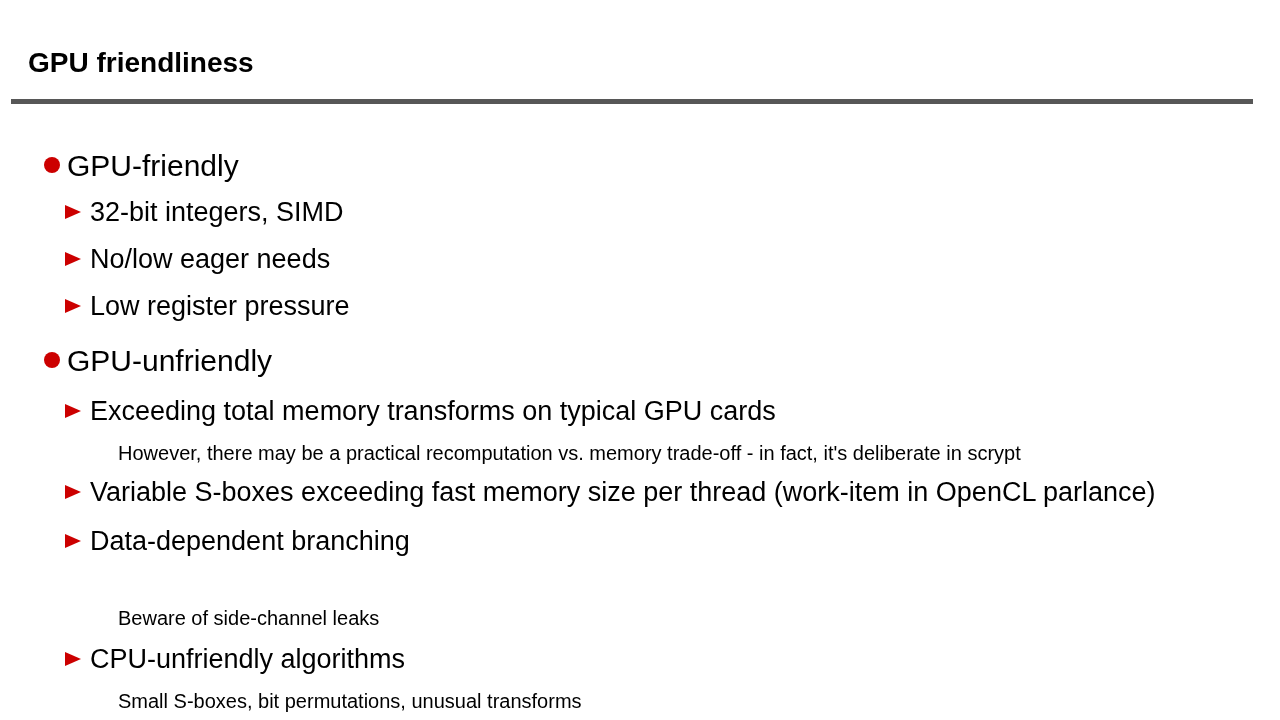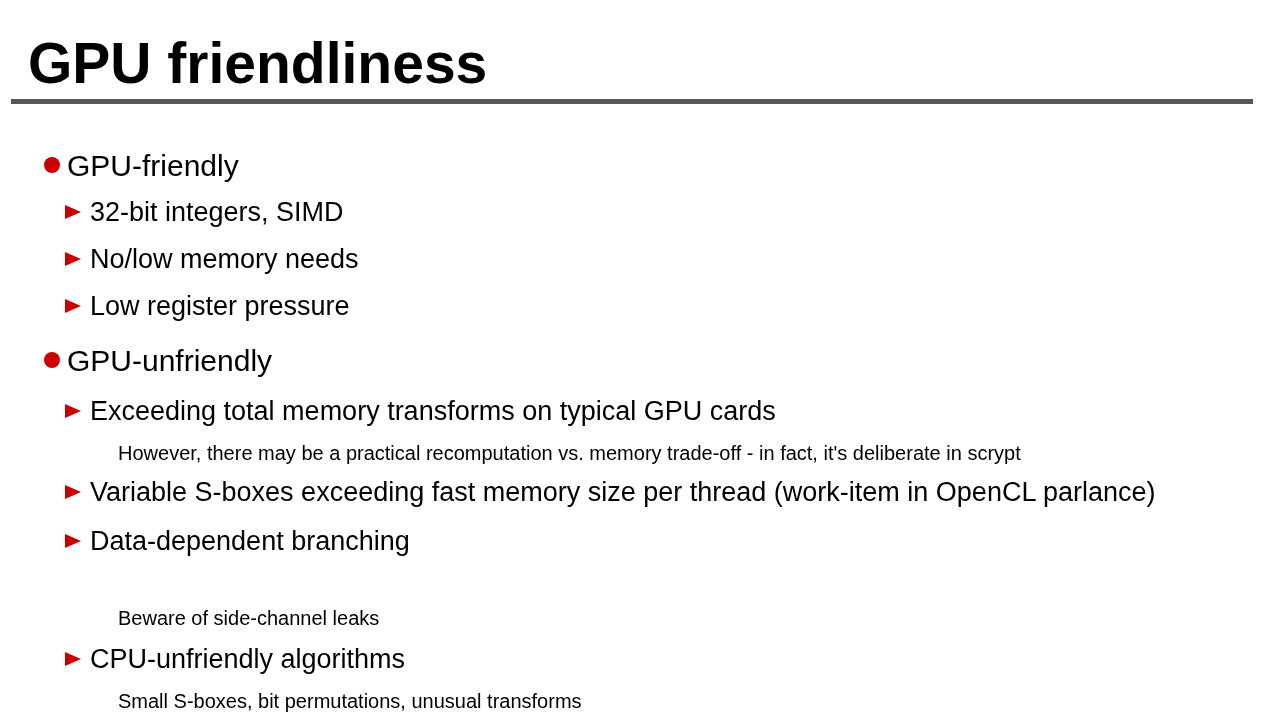--- a/index.html
+++ b/index.html
@@ -18,21 +18,21 @@
     color: var(--text);
     font-family: "Liberation Sans", sans-serif;
     position: relative;
     overflow: hidden;
   }
   .slide { position: absolute; inset: 0; }
   .title {
     position: absolute;
     left: 28px;
     top: 38px;
-    font-size: 57px;
+    font-size: 28px;
     font-weight: bold;
     line-height: 50px;
     white-space: nowrap;
   }
   .rule {
     position: absolute;
     left: 11px;
     top: 99px;
     width: 1242px;
     height: 5px;
@@ -80,21 +80,21 @@
     <span>GPU-friendly</span>
   </div>
 
   <div class="row l2" style="top:197px">
     <span class="tri"></span>
     <span>32-bit integers, SIMD</span>
   </div>
 
   <div class="row l2" style="top:244px">
     <span class="tri"></span>
-    <span>No/low memory needs</span>
+    <span>No/low eager needs</span>
   </div>
 
   <div class="row l2" style="top:291px">
     <span class="tri"></span>
     <span>Low register pressure</span>
   </div>
 
   <div class="row l1" style="top:344px">
     <span class="dot"></span>
     <span>GPU-unfriendly</span>

